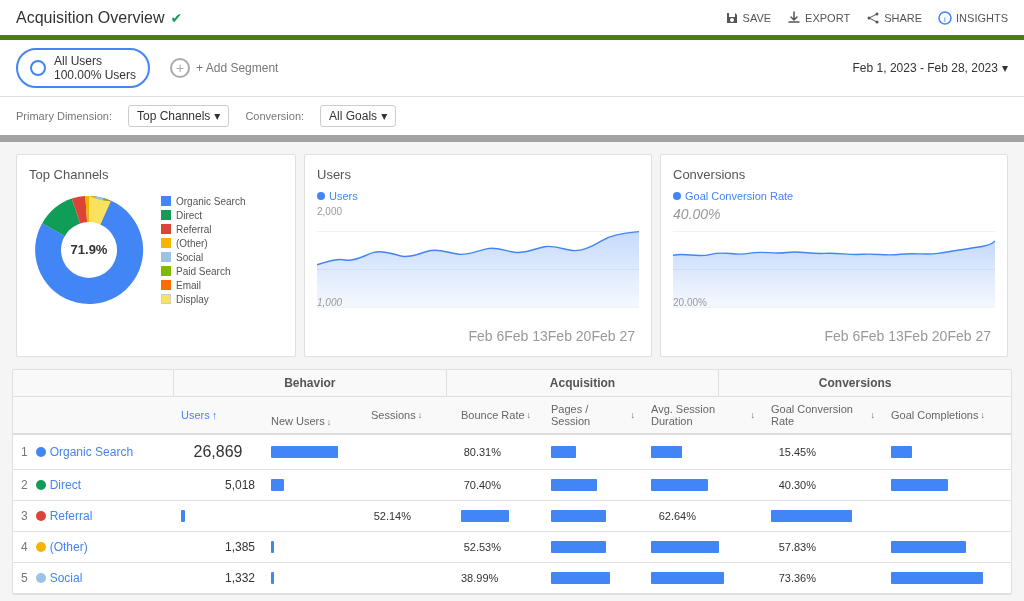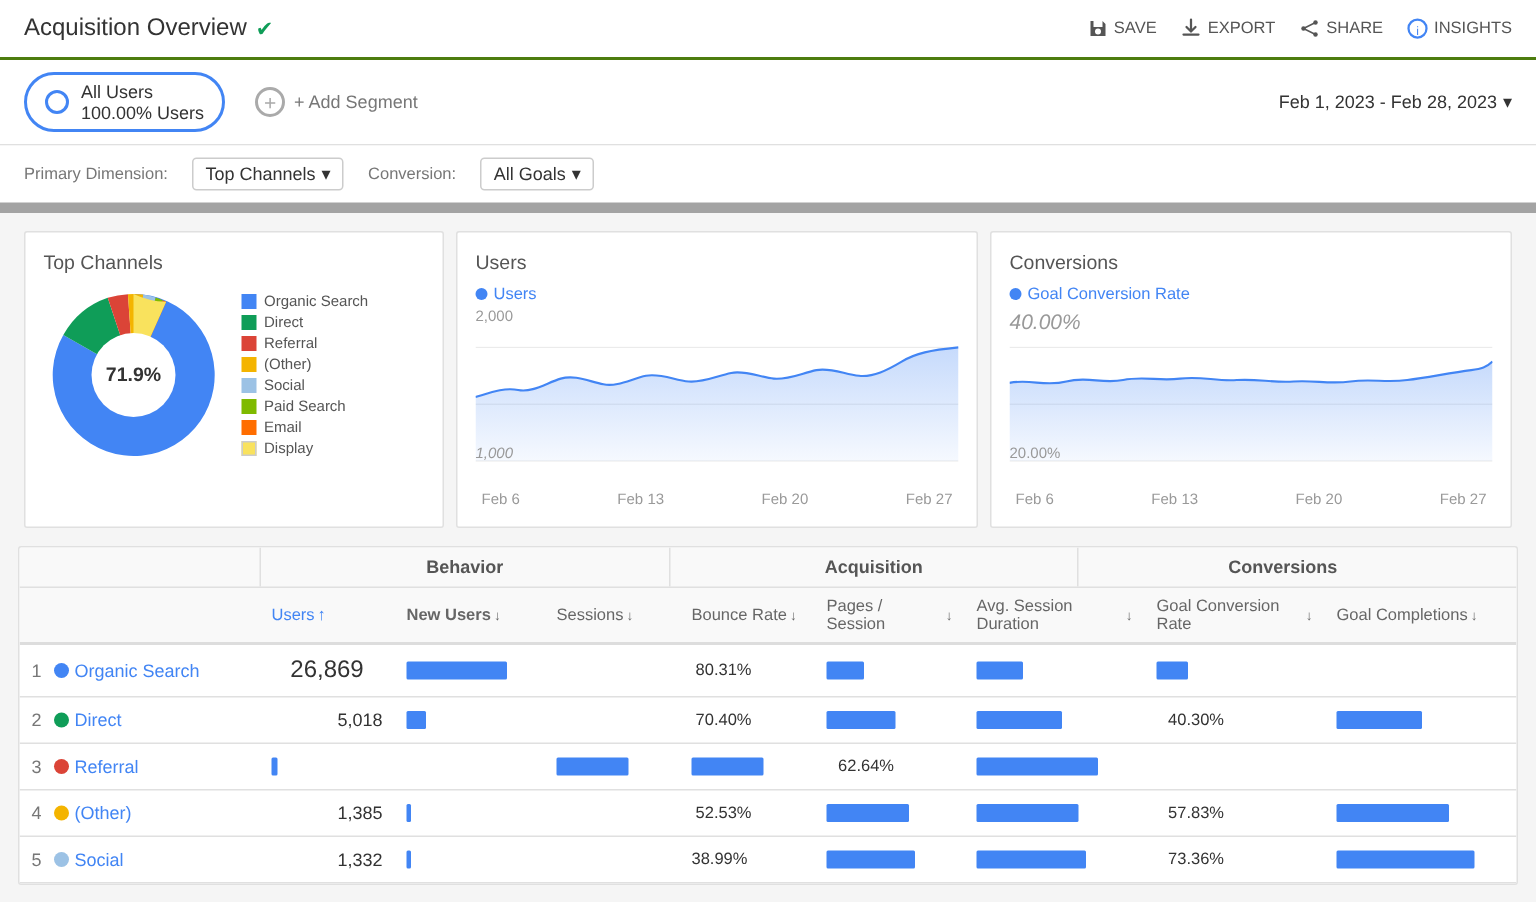--- a/index.html
+++ b/index.html
@@ -1,21 +1,21 @@
 <!DOCTYPE html>
 <html><head>
   <meta charset="utf-8">
   <style>
     * { box-sizing: border-box; margin: 0; padding: 0; }
     body { font-family: Arial, sans-serif; font-size: 12px; background: #f5f5f5; color: #333; }
 
     
     .header {
       display: flex; align-items: center; justify-content: space-between;
-      background: #fff; padding: 8px 16px; border-bottom: 2px solid #4d7c0f;
+      background: #fff; padding: 8px 16px; border-bottom: 5px solid #4d7c0f;
       height: 40px;
     }
     .header-left { display: flex; align-items: center; gap: 6px; font-size: 16px; font-weight: 400; color: #333; }
     .header-right { display: flex; align-items: center; gap: 16px; }
     .header-btn { display: flex; align-items: center; gap: 4px; font-size: 11px; color: #555; cursor: pointer; }
     .check-icon { color: #0f9d58; font-size: 14px; }
 
     
     .segment-bar {
       display: flex; align-items: center; background: #fff;
@@ -51,21 +51,21 @@
     .chart-title { font-size: 13px; color: #555; margin-bottom: 8px; }
 
     
     .pie-section { display: flex; align-items: center; gap: 12px; }
     .pie-container { width: 120px; height: 120px; position: relative; flex-shrink: 0; }
     .legend { display: flex; flex-direction: column; gap: 3px; }
     .legend-item { display: flex; align-items: center; gap: 5px; font-size: 10px; color: #555; }
     .legend-dot { width: 10px; height: 10px; flex-shrink: 0; }
     .line-chart-label { font-size: 11px; color: #4285f4; margin-bottom: 4px; display: flex; align-items: center; gap: 4px; }
     .dot-indicator { width: 8px; height: 8px; border-radius: 50%; background: #4285f4; }
-    .x-axis-labels { display: flex; justify-content: space-between; font-size: 10px; color: #999; margin-top: 2px; padding: 0 4px; }
+    .x-axis-labels { display: flex; justify-content: flex-end; font-size: 14px; color: #999; margin-top: 2px; padding: 0 4px; }
 
     
     .table-section { background: #fff; border: 1px solid #e0e0e0; margin: 0 12px 12px; border-radius: 2px; overflow: hidden; }
   </style>
 </head>
 <body>
 
 <div class="header">
   <div class="header-left">
     <span>Acquisition Overview</span>
@@ -272,21 +272,21 @@
     <div style="padding:6px 8px;"></div>
     <div style="padding:6px 8px; font-size:12px; font-weight:600; color:#555; text-align:center; border-left:1px solid #e0e0e0;">Behavior</div>
     <div style="padding:6px 8px; font-size:12px; font-weight:600; color:#555; text-align:center; border-left:1px solid #e0e0e0;">Acquisition</div>
     <div style="padding:6px 8px; font-size:12px; font-weight:600; color:#555; text-align:center; border-left:1px solid #e0e0e0;">Conversions</div>
     <div></div>
   </div>
 
   <div style="display:grid; grid-template-columns: 160px 90px 100px 90px 90px 100px 120px 120px 120px 100px 20px; background:#f9f9f9; border-bottom:2px solid #ddd;">
     <div style="padding:6px 8px; font-size:11px; color:#666;"></div>
     <div style="padding:6px 8px; font-size:11px; color:#4285f4; display:flex; align-items:center; gap:2px; cursor:pointer;">Users <span>↑</span></div>
-    <div style="padding:6px 8px; font-size:11px; color:#666; display:flex; align-items:center; gap:2px; cursor:pointer;font-weight:bold;">New Users <span style="font-size:9px;">↓</span></div>
+    <div style="padding:6px 8px; font-size:11px; color:#666; display:flex; align-items:flex-end; gap:2px; cursor:pointer;">New Users <span style="font-size:9px;">↓</span></div>
     <div style="padding:6px 8px; font-size:11px; color:#666; display:flex; align-items:center; gap:2px; cursor:pointer;">Sessions <span style="font-size:9px;">↓</span></div>
     <div style="padding:6px 8px; font-size:11px; color:#666; display:flex; align-items:center; gap:2px; cursor:pointer;">Bounce Rate <span style="font-size:9px;">↓</span></div>
     <div style="padding:6px 8px; font-size:11px; color:#666; display:flex; align-items:center; gap:2px; cursor:pointer;">Pages / Session <span style="font-size:9px;">↓</span></div>
     <div style="padding:6px 8px; font-size:11px; color:#666; display:flex; align-items:center; gap:2px; cursor:pointer;">Avg. Session Duration <span style="font-size:9px;">↓</span></div>
     <div style="padding:6px 8px; font-size:11px; color:#666; display:flex; align-items:center; gap:2px; cursor:pointer;">Goal Conversion Rate <span style="font-size:9px;">↓</span></div>
     <div style="padding:6px 8px; font-size:11px; color:#666; display:flex; align-items:center; gap:2px; cursor:pointer;">Goal Completions <span style="font-size:9px;">↓</span></div>
     <div style="padding:6px 8px; font-size:11px; color:#666; display:flex; align-items:center; gap:2px; cursor:pointer;">Goal Value </div>
 
   </div>
 
@@ -305,20 +305,23 @@
     <div style="padding:8px 8px;"></div>
     <div style="padding:8px 8px; font-size:12px; display:flex; align-items:center; gap:4px;">
       <span style="min-width:40px; text-align:right; font-size:11px;">80.31%</span>
     </div>
     <div style="padding:8px 8px; display:flex; align-items:center; gap:4px;">
       <div style="width:30%; height:12px; background:#4285f4; border-radius:1px; min-width:2px; max-width:90px;"></div>
     </div>
     <div style="padding:8px 8px; display:flex; align-items:center; gap:4px;">
       <div style="width:30%; height:12px; background:#4285f4; border-radius:1px; min-width:2px; max-width:110px;"></div>
     </div>
+    <div style="padding:8px 8px; font-size:12px; display:flex; align-items:center; gap:4px;">
+      <span style="min-width:45px; text-align:right; font-size:11px;">15.45%</span>
+    </div>
     <div style="padding:8px 8px; display:flex; align-items:center; gap:4px;">
       <div style="width:20%; height:12px; background:#4285f4; border-radius:1px; min-width:2px; max-width:110px;"></div>
     </div>
     <div style="padding:8px 8px; font-size:12px; text-align:right;"></div>
 
   </div>
       <div style="display: grid; grid-template-columns: 160px 90px 100px 90px 90px 100px 120px 120px 120px 100px 20px; border-bottom: 1px solid rgb(224, 224, 224);">
     <div style="padding:8px 8px; font-size:12px; display:flex; align-items:center; gap:4px;">
       <span style="color:#777; margin-right:4px;">2</span>
       <span style="width:10px; height:10px; border-radius:50%; background:#0f9d58; flex-shrink:0; display:inline-block;"></span>
@@ -350,20 +353,23 @@
       <div style="display: grid; grid-template-columns: 160px 90px 100px 90px 90px 100px 120px 120px 120px 100px 20px; border-bottom: 1px solid rgb(224, 224, 224);">
     <div style="padding:8px 8px; font-size:12px; display:flex; align-items:center; gap:4px;">
       <span style="color:#777; margin-right:4px;">3</span>
       <span style="width:10px; height:10px; border-radius:50%; background:#db4437; flex-shrink:0; display:inline-block;"></span>
       <a href="#" style="color:#4285f4; text-decoration:none; font-size:12px;">Referral</a>
     </div>
     <div style="padding:8px 8px; display:flex; align-items:center; gap:4px;">
       <div style="width:5%; height:12px; background:#4285f4; border-radius:1px; min-width:2px;"></div>
     </div>
     <div style="padding:8px 8px;"></div>
+    <div style="padding:8px 8px; font-size:12px; display:flex; align-items:center; gap:4px;">
+      <span style="min-width:40px; text-align:right; font-size:11px;">52.14%</span>
+    </div>
     <div style="padding:8px 8px; display:flex; align-items:center; gap:4px;">
       <div style="width:65%; height:12px; background:#4285f4; border-radius:1px; min-width:2px; max-width:90px;"></div>
     </div>
     <div style="padding:8px 8px; display:flex; align-items:center; gap:4px;">
       <div style="width:65%; height:12px; background:#4285f4; border-radius:1px; min-width:2px; max-width:110px;"></div>
     </div>
     <div style="padding:8px 8px; font-size:12px; display:flex; align-items:center; gap:4px;">
       <span style="min-width:45px; text-align:right; font-size:11px;">62.64%</span>
     </div>
     <div style="padding:8px 8px; display:flex; align-items:center; gap:4px;">

